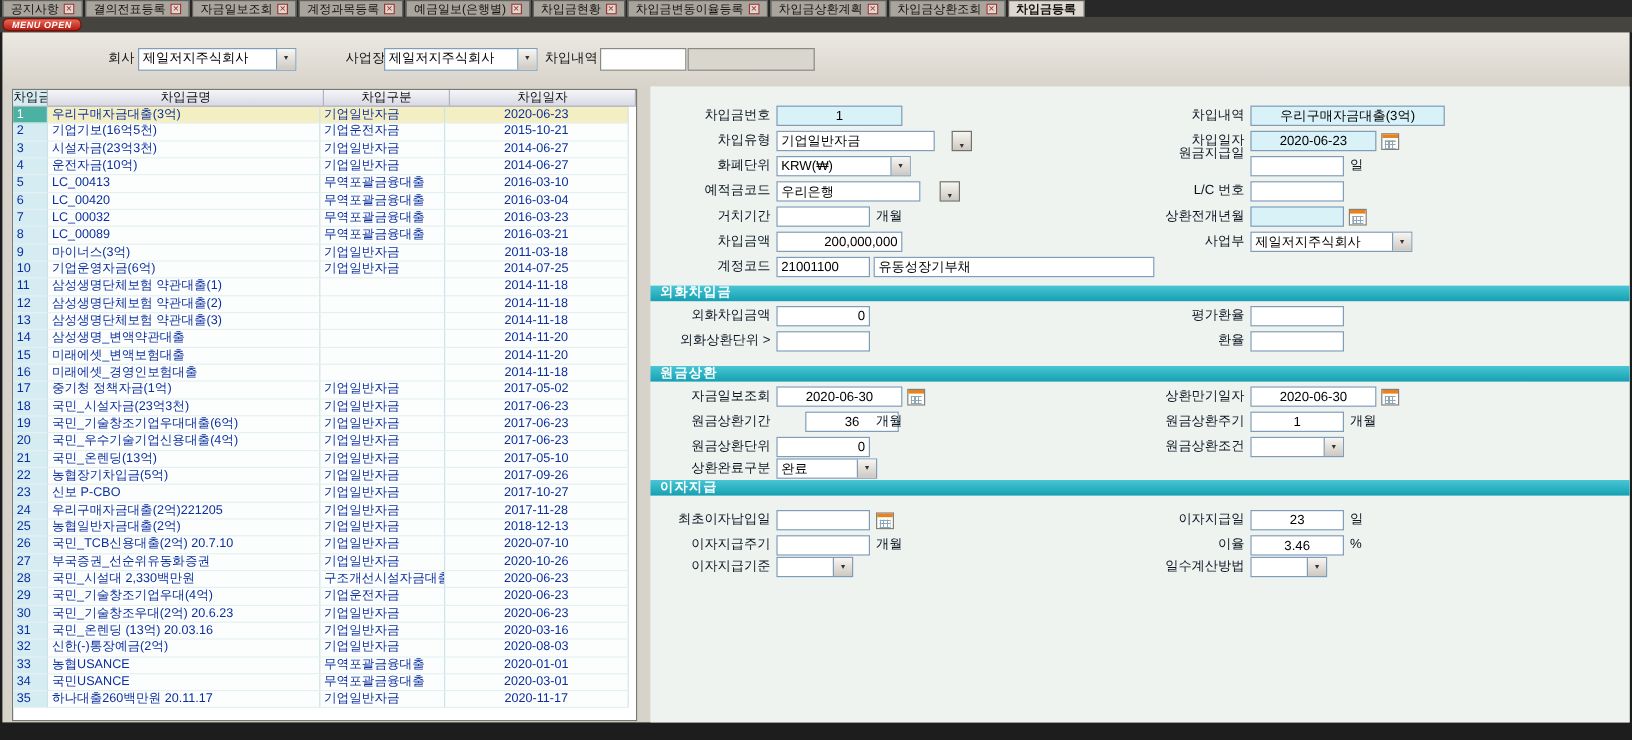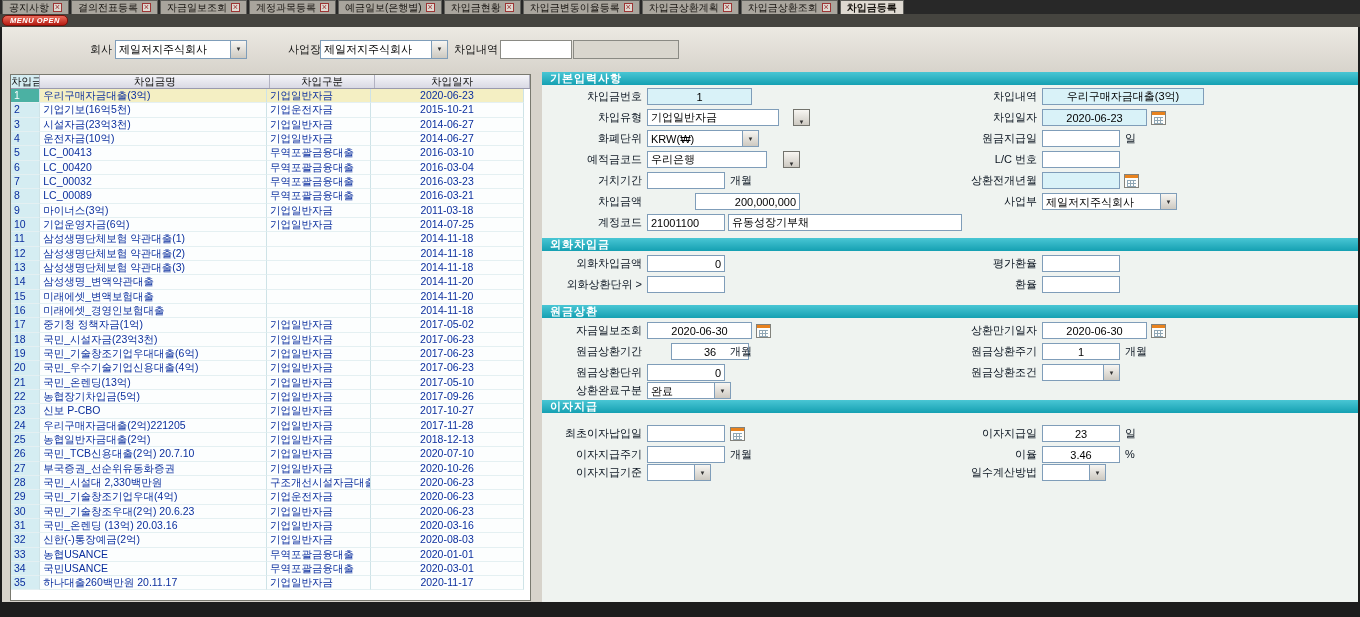--- a/index.html
+++ b/index.html
@@ -380,58 +380,57 @@
         <div class="gc c-code">35</div>
         <div class="gc c-name">하나대출260백만원 20.11.17</div>
         <div class="gc c-type">기업일반자금</div>
         <div class="gc c-date">2020-11-17</div>
         <div class="gc c-fill"></div>
       </div>
   </div>
 
   <div class="form">
 
-    <div class="secbar" style="top:0">기본입력사항</div>
 
     <span class="fl" style="top:16px">차입금번호</span>
     <input class="fi cyan ctr" style="left: 105px; top: 16px; width: 105px;" value="1">
     <span class="fl fr" style="top:16px">차입내역</span>
     <input class="fi cyan ctr" style="left: 500px; top: 16px; width: 162px;" value="우리구매자금대출(3억)">
 
     <span class="fl" style="top:37px">차입유형</span>
     <input class="fi" style="left: 105px; top: 37px; width: 132px;" value="기업일반자금">
     <span class="arrbox" style="left:251px;top:37px"></span>
     <span class="fl fr" style="top:37px">차입일자</span>
     <input class="fi cyan ctr" style="left: 500px; top: 37px; width: 105px;" value="2020-06-23">
     <span class="cal" style="left:609px;top:39px"></span>
 
     <span class="fl" style="top:58px">화폐단위</span>
     <div class="sel h17" style="left:105px;top:58px;width:112px">
       <span class="sel-val">KRW(₩)</span>
       <span class="arr"></span>
     </div>
-    <span class="fl fr" style="top:58px">원금지급일</span>
+    <span class="fl fr" style="top:48px">원금지급일</span>
     <input class="fi" style="left: 500px; top: 58px; width: 78px;" value="">
     <span class="sfx" style="left:583px;top:58px">일</span>
 
     <span class="fl" style="top:79px">예적금코드</span>
     <input class="fi" style="left: 105px; top: 79px; width: 120px; font-family: Liberation Mono, monospace;" value="우리은행">
     <span class="arrbox" style="left:241px;top:79px"></span>
     <span class="fl fr" style="top:79px">L/C 번호</span>
     <input class="fi" style="left: 500px; top: 79px; width: 78px;" value="">
 
     <span class="fl" style="top:100px">거치기간</span>
     <input class="fi" style="left: 105px; top: 100px; width: 78px;" value="">
     <span class="sfx" style="left:188px;top:100px">개월</span>
     <span class="fl fr" style="top:100px">상환전개년월</span>
     <input class="fi cyan" style="left: 500px; top: 100px; width: 78px;" value="">
     <span class="cal" style="left:582px;top:102px"></span>
 
     <span class="fl" style="top:121px">차입금액</span>
-    <input class="fi rt" style="left: 105px; top: 121px; width: 105px; margin-left: 48px;" value="200,000,000">
+    <input class="fi rt" style="left: 105px; top: 121px; width: 105px;" value="200,000,000">
     <span class="fl fr" style="top:121px">사업부</span>
     <div class="sel h17" style="left:500px;top:121px;width:135px">
       <span class="sel-val">제일저지주식회사</span>
       <span class="arr"></span>
     </div>
 
     <span class="fl" style="top:142px">계정코드</span>
     <input class="fi" style="left: 105px; top: 142px; width: 78px;" value="21001100">
     <input class="fi" style="left: 186px; top: 142px; width: 234px;" value="유동성장기부채">
 

